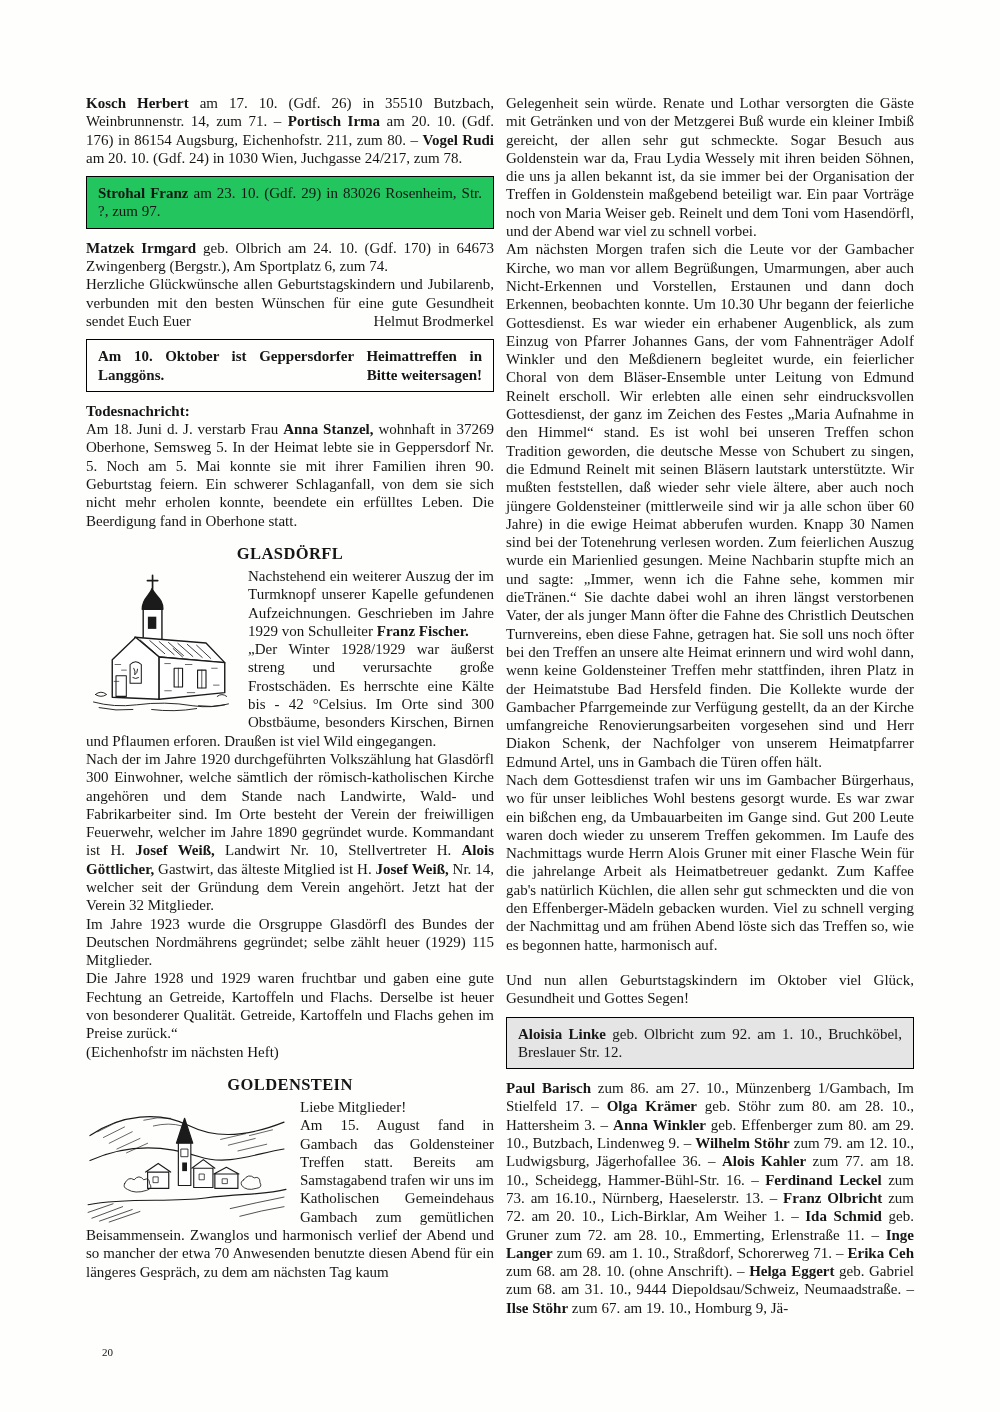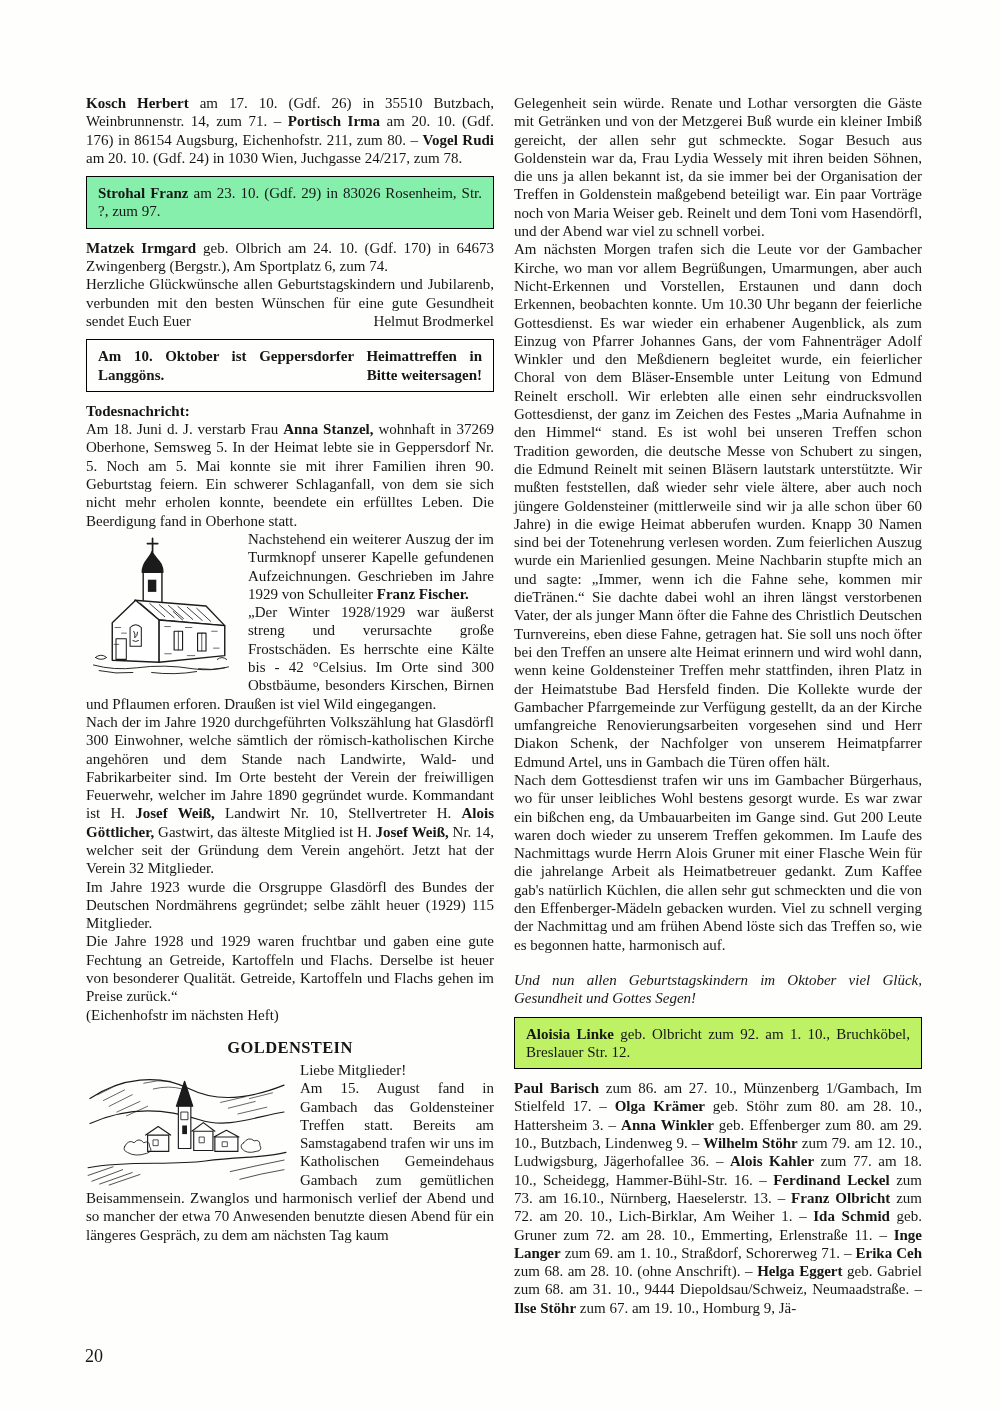--- a/index.html
+++ b/index.html
@@ -3,38 +3,38 @@
 <meta charset="utf-8">
 <style>
   html,body{margin:0;padding:0;}
   body{
     width:1000px;height:1412px;overflow:hidden;position:relative;
     background:#fefefd;color:#161616;
     font-family:"Liberation Serif","DejaVu Serif",serif;
   }
   .cols{
     position:absolute;left:86px;top:94px;width:836px;
-    display:grid;grid-template-columns:408px 408px;column-gap:20px;
+    display:grid;grid-template-columns:408px 408px;column-gap:12px;
   }
   .col{font-size:15px;line-height:18.3px;}
   p{margin:0;}
   .just{text-align:justify;}
   .box{border:1.6px solid #000;padding:7px 11px;margin:9px 0 10px;}
-  .shaded{background:#86efac;}
-  .shaded-light{background:#bef264;}
+  .shaded{background:#22c55e;}
+  .shaded-light{background:#e5e5e5;}
   .boldtext{font-weight:bold;}
   h3{
     font-size:16.5px;line-height:19px;text-align:center;
     margin:14px 0 4px;letter-spacing:.4px;font-weight:bold;
   }
   .sig{float:right;}
   .fr{float:right;}
-  .gap-top{margin-top:17px;font-style:italic;}
+  .gap-top{margin-top:17px;}
   .art{float:left;margin:3px 12px 2px 0;}
-  .pagenum{position:absolute;left:85px;top:1346px;font-size:18px;}
+  .pagenum{position:absolute;left:102px;top:1346px;font-size:11px;}
   svg{display:block;}
   .ink{stroke:#1b1b1b;fill:none;stroke-linecap:round;stroke-linejoin:round;}
 </style>
 </head>
 <body>
 
 <div class="cols">
 
   <div class="col">
 
@@ -47,20 +47,21 @@
     <p class="just"><b>Matzek Irmgard</b><span> geb. Olbrich am 24. 10. (Gdf. 170) in 64673 Zwingenberg (Bergstr.), Am Sportplatz 6, zum 74.</span></p>
     <p class="just"><span>Herzliche Glückwünsche allen Geburtstagskindern und Jubilarenb, verbunden mit den besten Wünschen für eine gute Gesundheit sendet Euch Euer</span> <span class="sig">Helmut Brodmerkel</span></p>
 
     <div class="box">
       <p class="just boldtext"><span>Am 10. Oktober ist Geppersdorfer Heimattreffen in Langgöns.</span><span class="fr">Bitte weitersagen!</span></p>
     </div>
 
     <p class="boldtext">Todesnachricht:</p>
     <p class="just"><span>Am 18. Juni d. J. verstarb Frau </span><b>Anna Stanzel,</b><span> wohnhaft in 37269 Oberhone, Semsweg 5. In der Heimat lebte sie in Geppersdorf Nr. 5. Noch am 5. Mai konnte sie mit ihrer Familien ihren 90. Geburtstag feiern. Ein schwerer Schlaganfall, von dem sie sich nicht mehr erholen konnte, beendete ein erfülltes Leben. Die Beerdigung fand in Oberhone statt.</span></p>
 
+    <h3>GLASDÖRFL</h3>
 
     <div>
       <span class="art">
         <svg width="150" height="144" viewBox="0 0 160 152" aria-hidden="true">
           <g class="ink" stroke-width="1.5">
 
             <path d="M71 5 V19 M65.5 10.5 H76.5" stroke-width="1.8"></path>
 
             <path d="M60 41 C60 29 68 27 70.5 19 C73 27 82 29 82 41 Z" fill="#1b1b1b"></path>
 

